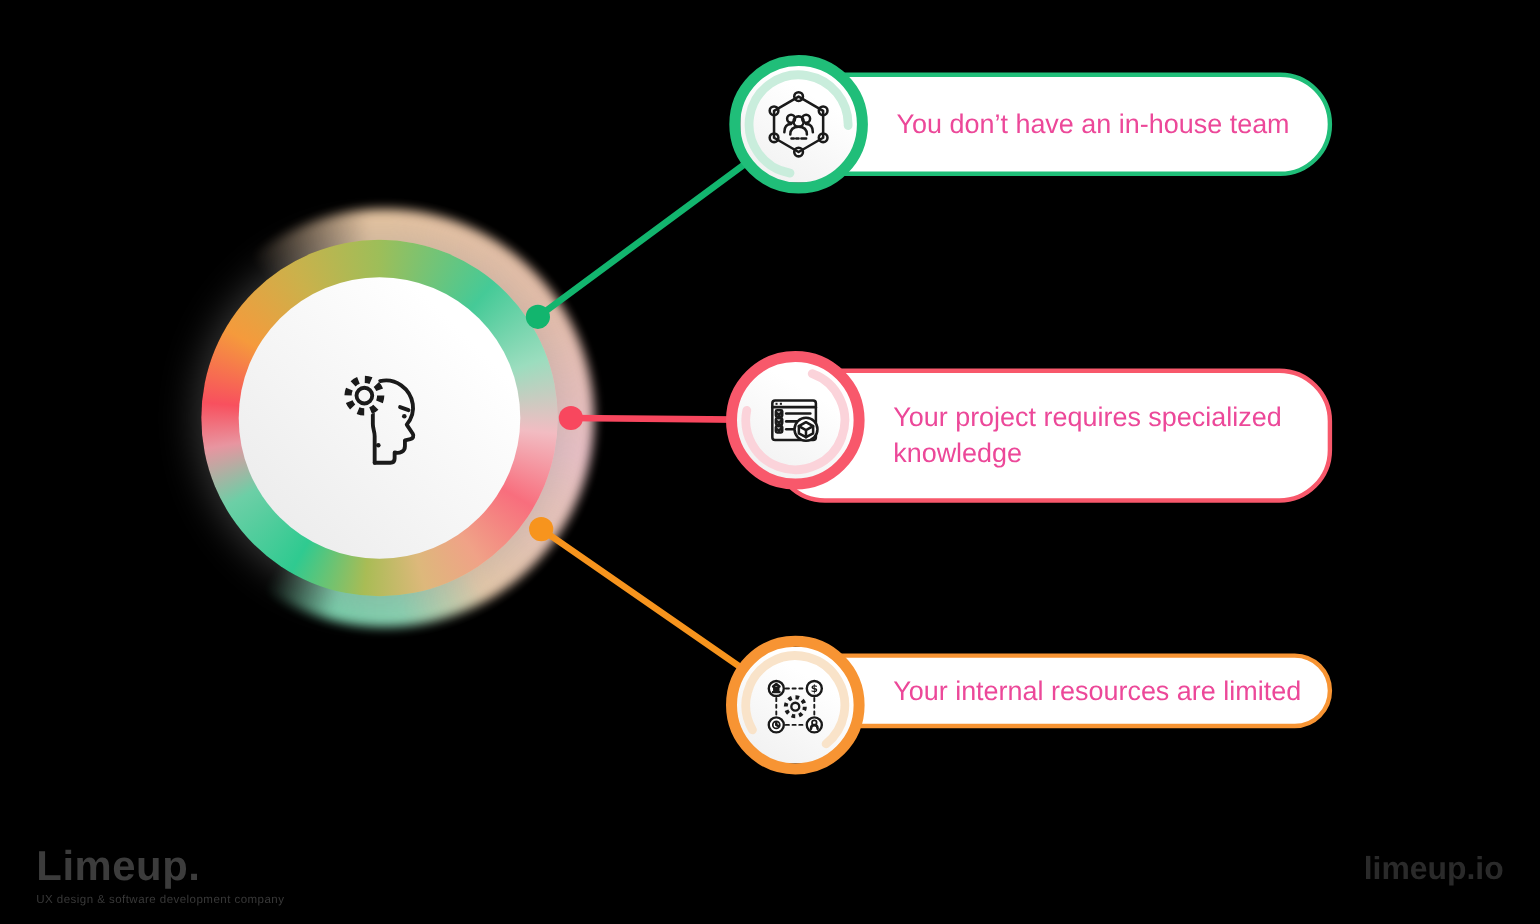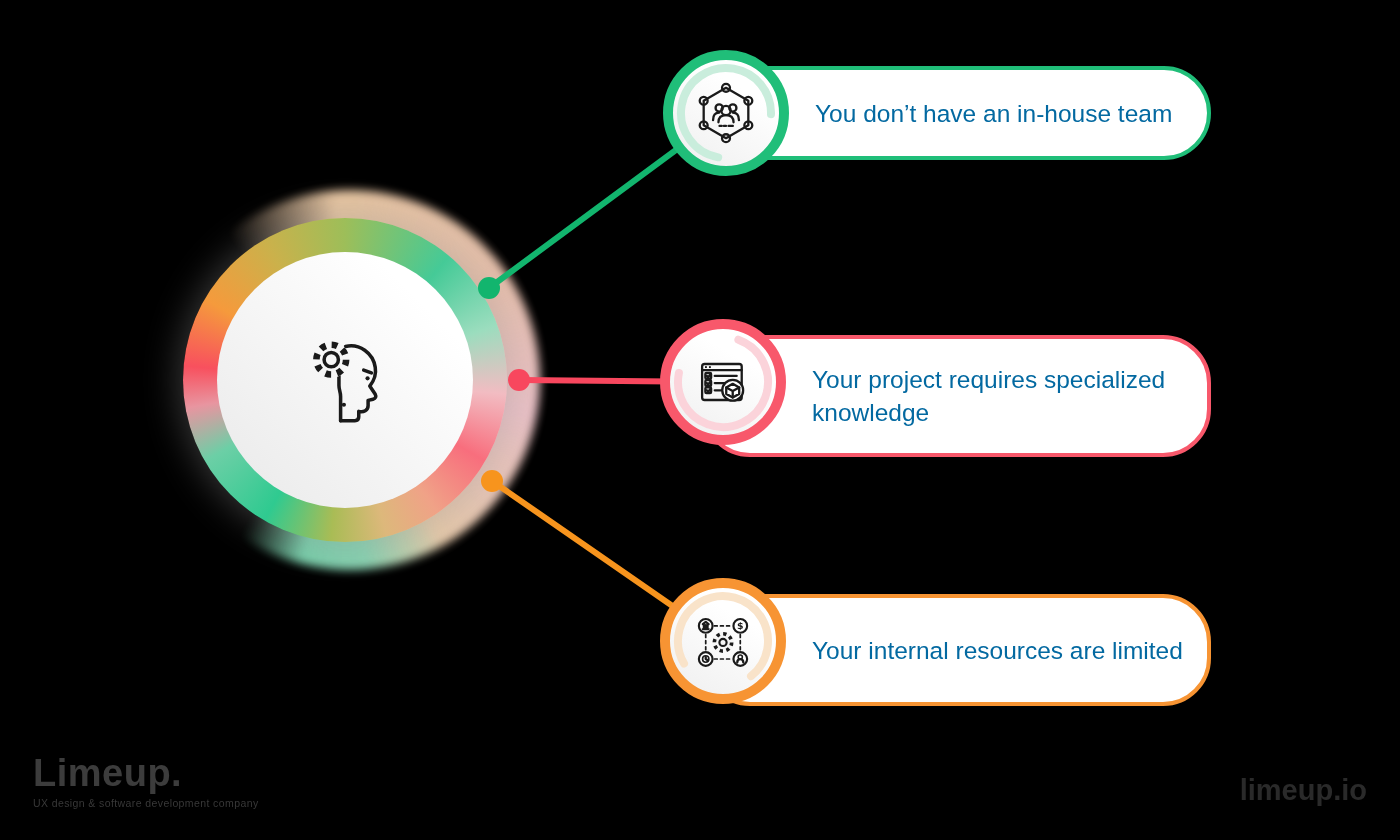--- a/index.html
+++ b/index.html
@@ -24,41 +24,41 @@
         display:flex;align-items:center;justify-content:center;}
   .hub-icon{width:110px;height:110px;}
 
   
   .connectors{position:absolute;left:0;top:0;z-index:2;}
 
   
   .row{position:absolute;z-index:3;}
   .row .pill{position:absolute;background:#fff;border:4px solid var(--c);border-radius:48px;
         display:flex;align-items:center;box-sizing:border-box;}
-  .row .pill-text{padding-left:106px;font-size:24.5px;line-height:33px;color:#0369a1;width:402px;}
+  .row .pill-text{padding-left:106px;font-size:24.5px;line-height:33px;color:#ec4899;width:402px;}
   .row .badge{position:absolute;width:126px;height:126px;border-radius:50%;box-sizing:border-box;
         border:10px solid var(--c);background:linear-gradient(210deg,#ffffff 30%,#efefef 100%);
         display:flex;align-items:center;justify-content:center;}
   .badge svg.arc{position:absolute;left:-10px;top:-10px;}
   .badge .glyph{width:72px;height:72px;position:relative;}
 
   .row.green{--c:#20BE79;--light:#C9EDDC;}
   .row.pink{--c:#F8586B;--light:#FBD3DA;}
   .row.orange{--c:#F79433;--light:#F9E3C9;}
 
   .row1 .badge{left:663px;top:50px;}
   .row1 .pill{left:705px;top:66px;width:506px;height:94px;}
   .row2 .badge{left:660px;top:319px;}
   .row2 .pill{left:702px;top:335px;width:509px;height:122px;}
   .row3 .badge{left:660px;top:578px;}
-  .row3 .pill{left:702px;top:594px;width:509px;height:112px;}
+  .row3 .pill{left:702px;top:594px;width:509px;height:68px;}
 
   
   .logo-block{position:absolute;left:33px;top:752px;}
-  .logo{font-size:38px;font-weight:bold;color:#3C3C3C;letter-spacing:.5px;}
+  .logo{font-size:38px;font-weight:bold;color:#3C3C3C;letter-spacing:.5px;margin-top:15px;}
   .tagline{margin-top:2px;font-size:10.5px;color:#383838;letter-spacing:.4px;}
   .watermark{position:absolute;right:33px;top:774px;font-size:29px;font-weight:bold;color:#2A2A2A;text-align:center;}
 
   svg .ln{fill:none;stroke:#1a1a1a;stroke-width:3.2;stroke-linecap:round;stroke-linejoin:round;}
   svg .fl{fill:#1a1a1a;stroke:none;}
   svg .msk{fill:#f6f6f6;stroke:none;}
 </style>
 </head>
 <body>
 

